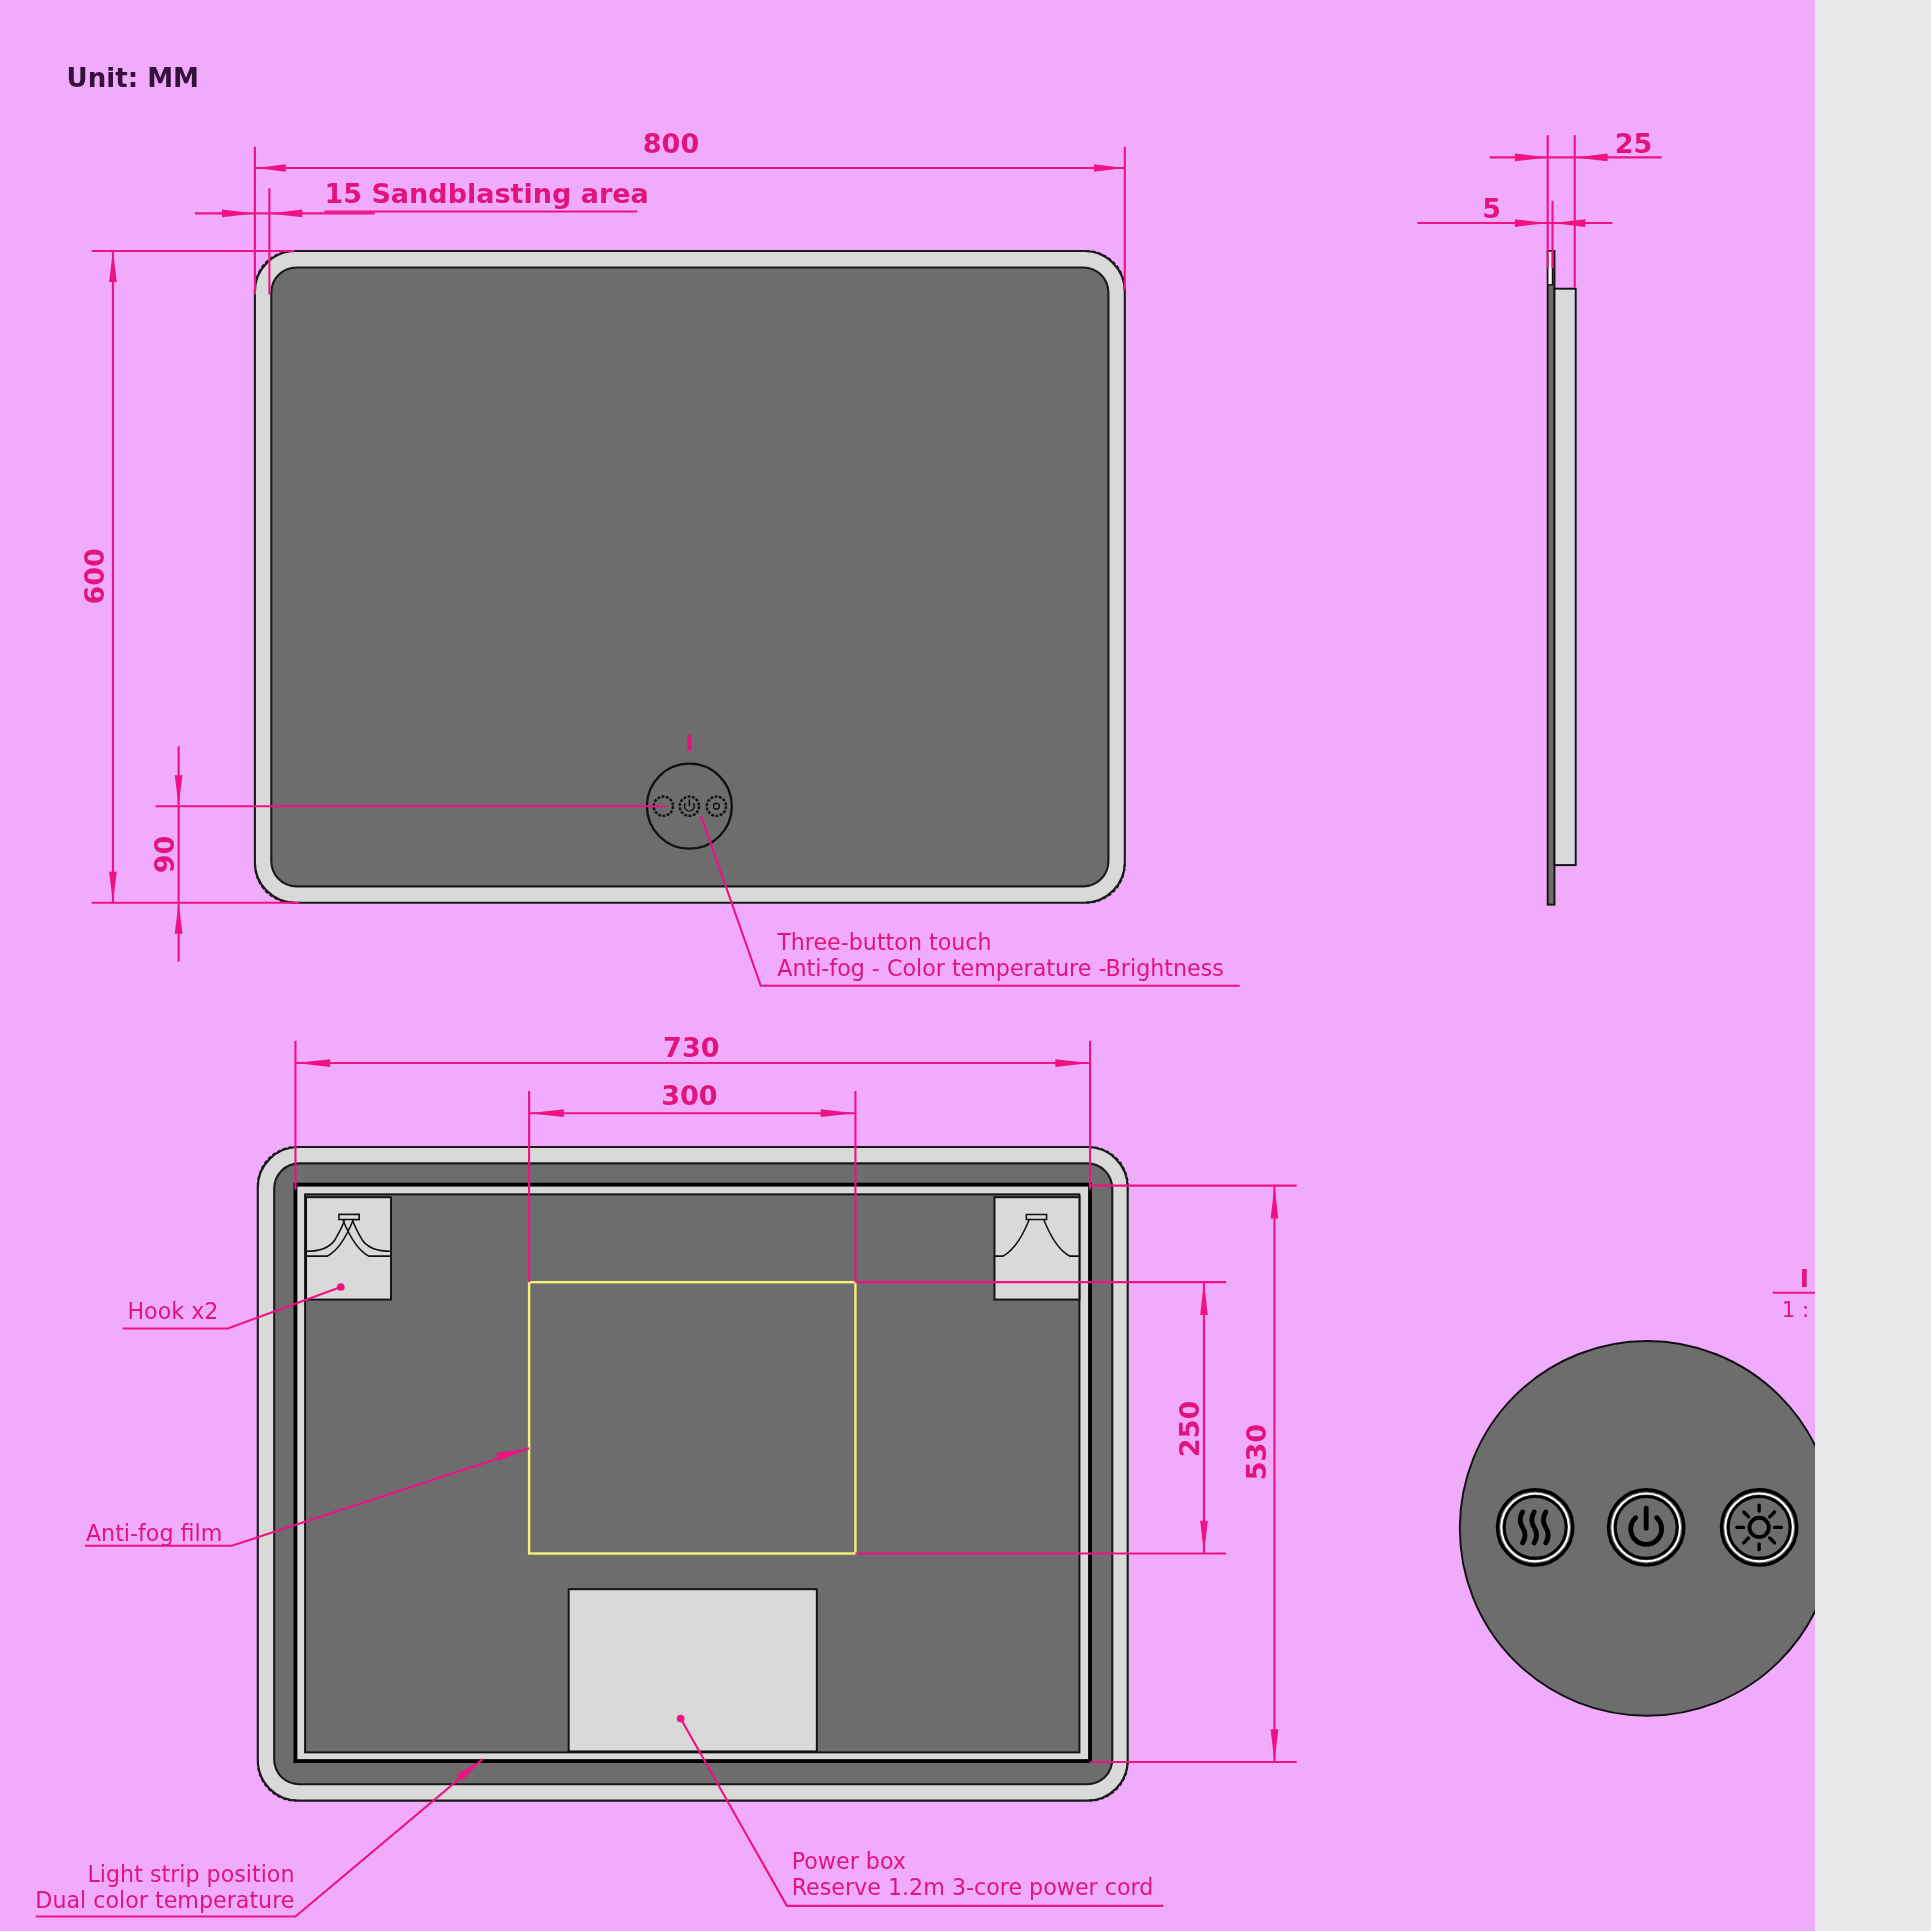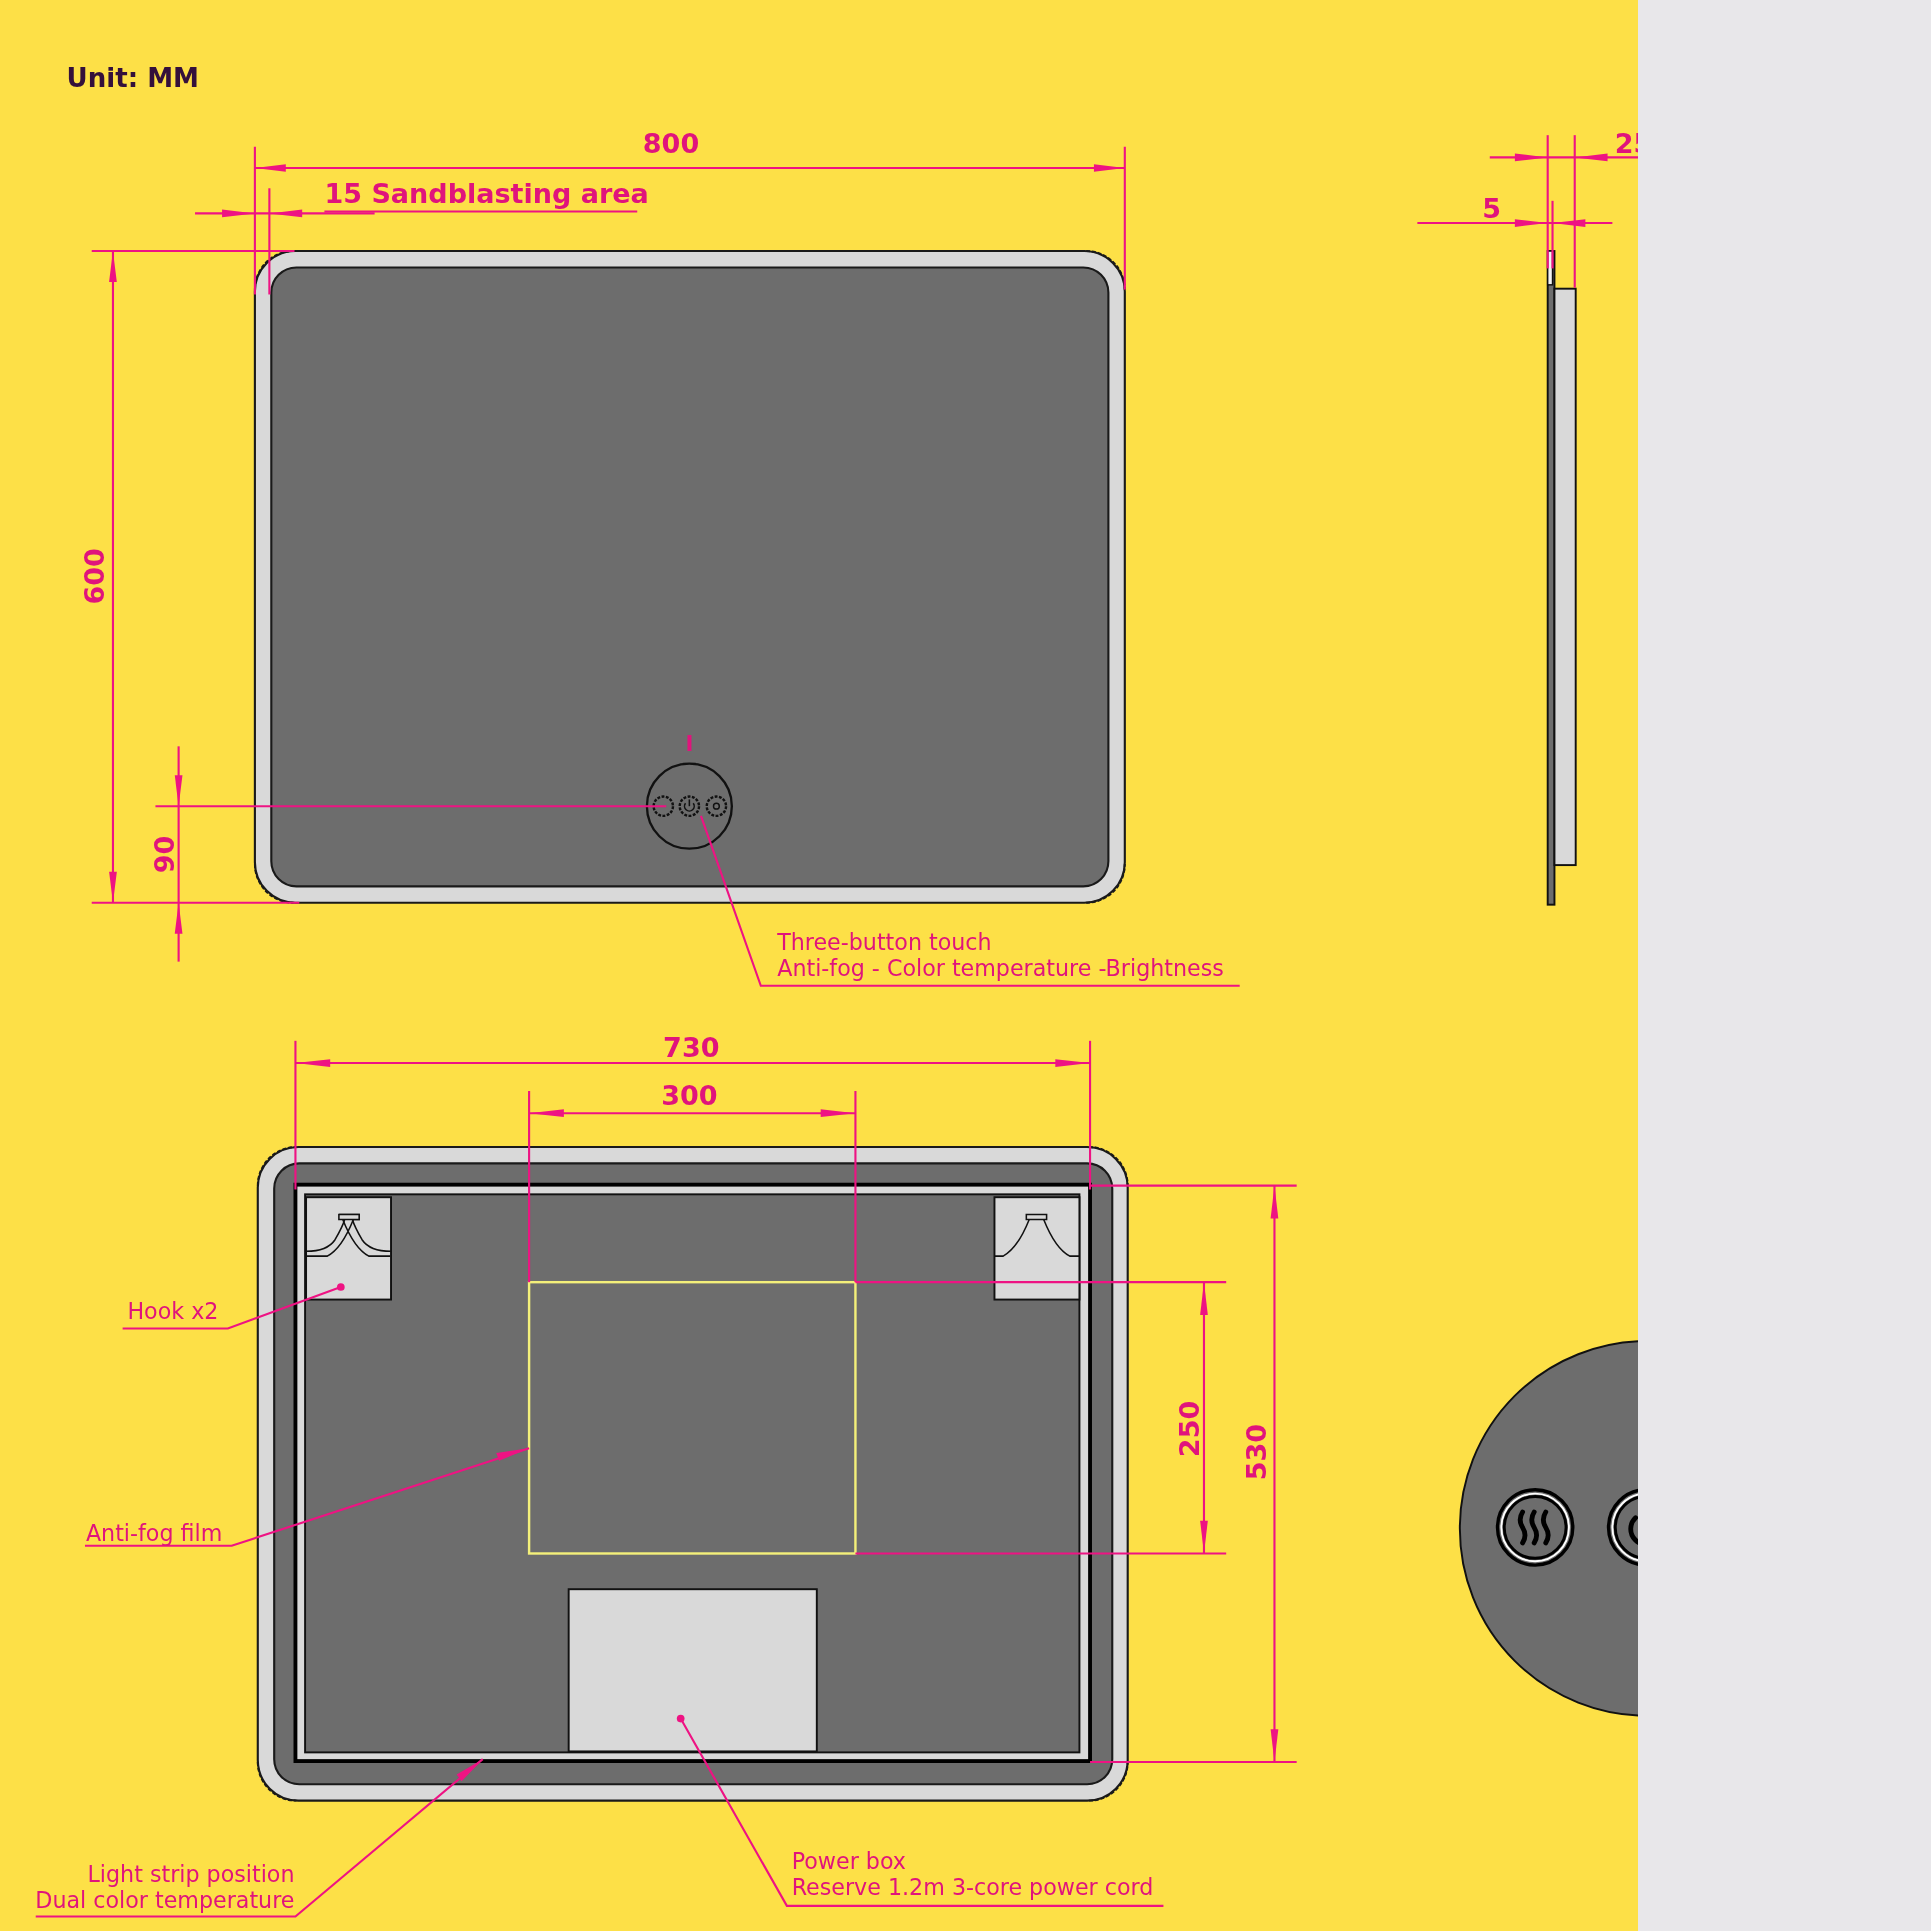--- a/index.html
+++ b/index.html
@@ -1,16 +1,16 @@
 <!DOCTYPE html>
 <html><head>
 <meta charset="utf-8">
 <style>
   html, body { margin: 0; padding: 0; background: #e8e7ea; }
-  #canvas { width: 1638px; height: 1931px; position: relative; background: #fde047; overflow: hidden; }
+  #canvas { width: 1815px; height: 1931px; position: relative; background: #f0abfc; overflow: hidden; }
   svg { position: absolute; left: 0; top: 0; }
   .dim { stroke: #ee1383; stroke-width: 2.2; fill: none; }
   .arrow { fill: #ee1383; stroke: none; }
   .pink-txt { fill: #e0147c; font-family: "DejaVu Sans", sans-serif; }
   .dimnum { font-size: 28px; font-weight: bold; }
   .callout { font-size: 23px; }
   .title-txt { fill: #34103b; font-family: "DejaVu Sans", sans-serif; font-size: 27px; font-weight: bold; }
   .outline { stroke: #1a1a1a; stroke-width: 2.2; }
   .dashed { stroke: #1a1a1a; stroke-width: 2; stroke-dasharray: 4 2; fill: none; }
 </style>

